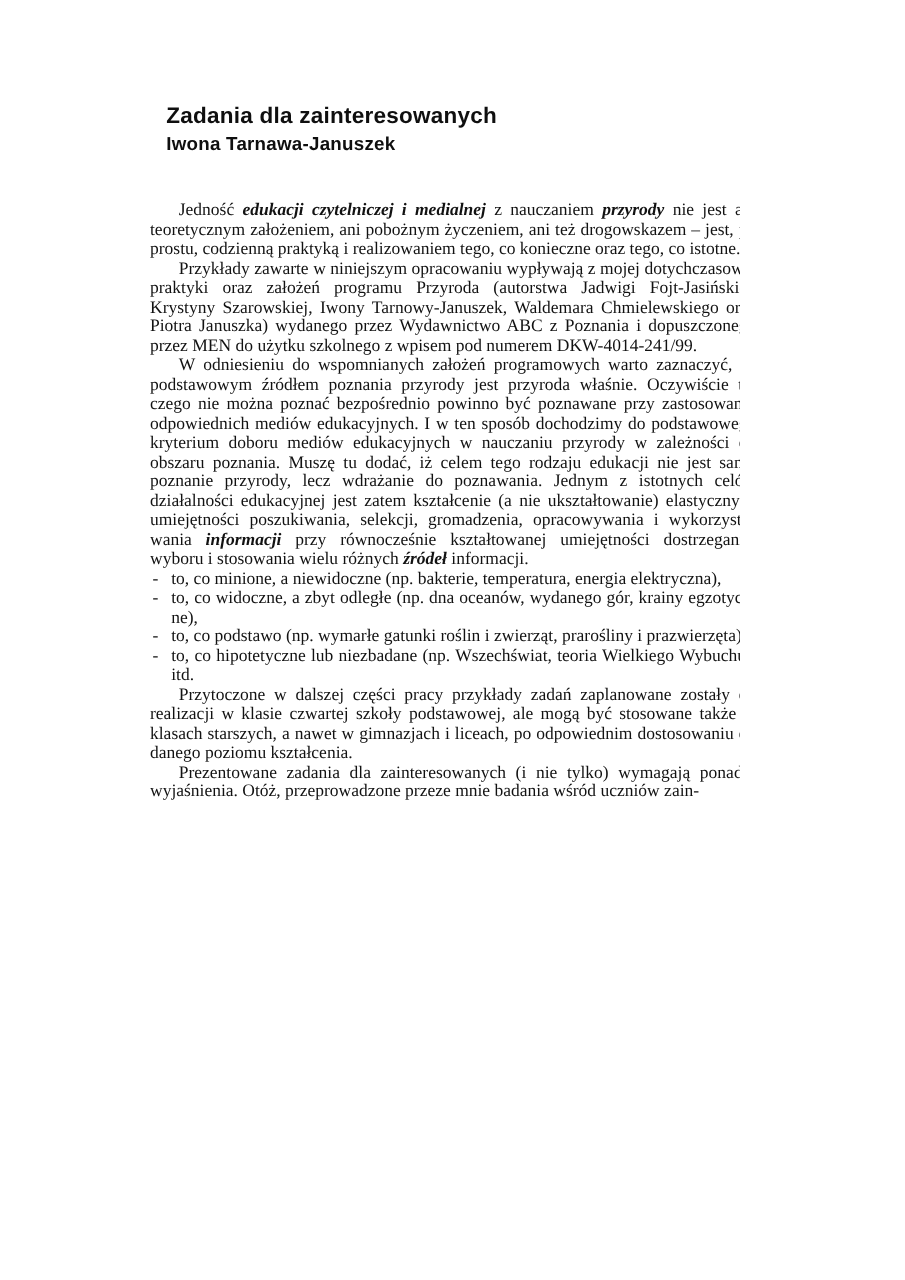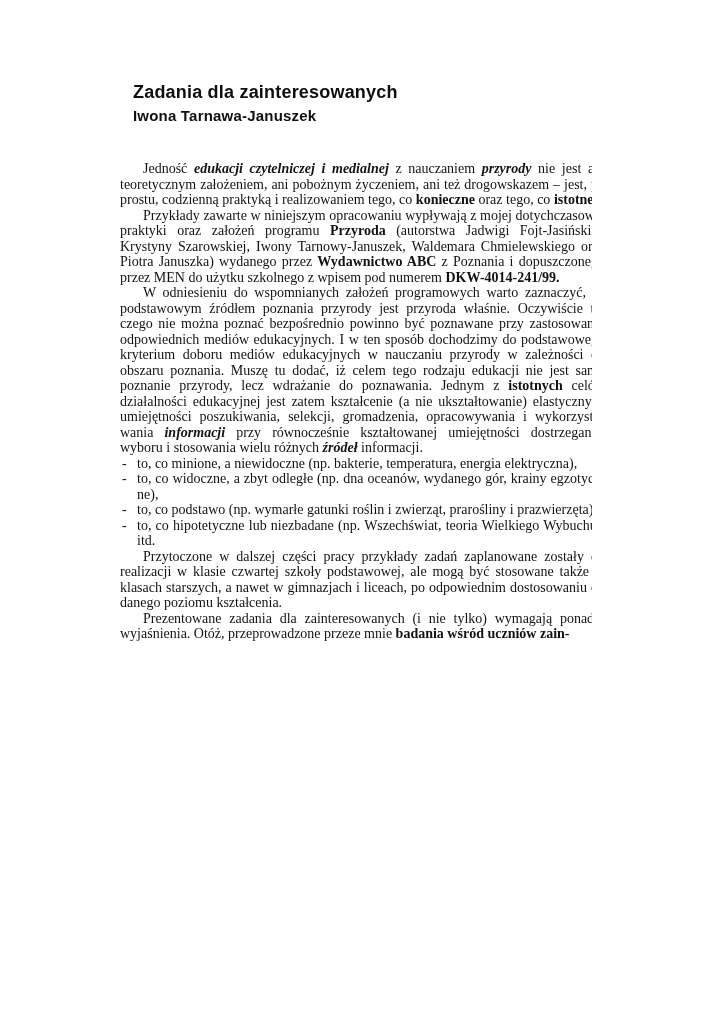--- a/index.html
+++ b/index.html
@@ -58,21 +58,21 @@
     text-indent: 0;
     hyphens: manual;
     -webkit-hyphens: manual;
   }
   .list-item .marker {
     position: absolute;
     left: 2px;
     top: 0;
   }
   .seg-normal { font-weight: normal; font-style: normal; }
-  .seg-bold { font-weight: bold; font-style: normal; margin-top: 30px; }
+  .seg-bold { font-weight: normal; font-style: normal; margin-top: 30px; }
   .seg-bolditalic { font-weight: bold; font-style: italic; }
 </style>
 </head>
 <body>
 
 <div class="sheet">
   <header class="doc-header">
     <h1 class="doc-title">Zadania dla zainteresowanych</h1>
     <h2 class="doc-author">Iwona Tarnawa-Januszek</h2>
   </header>

